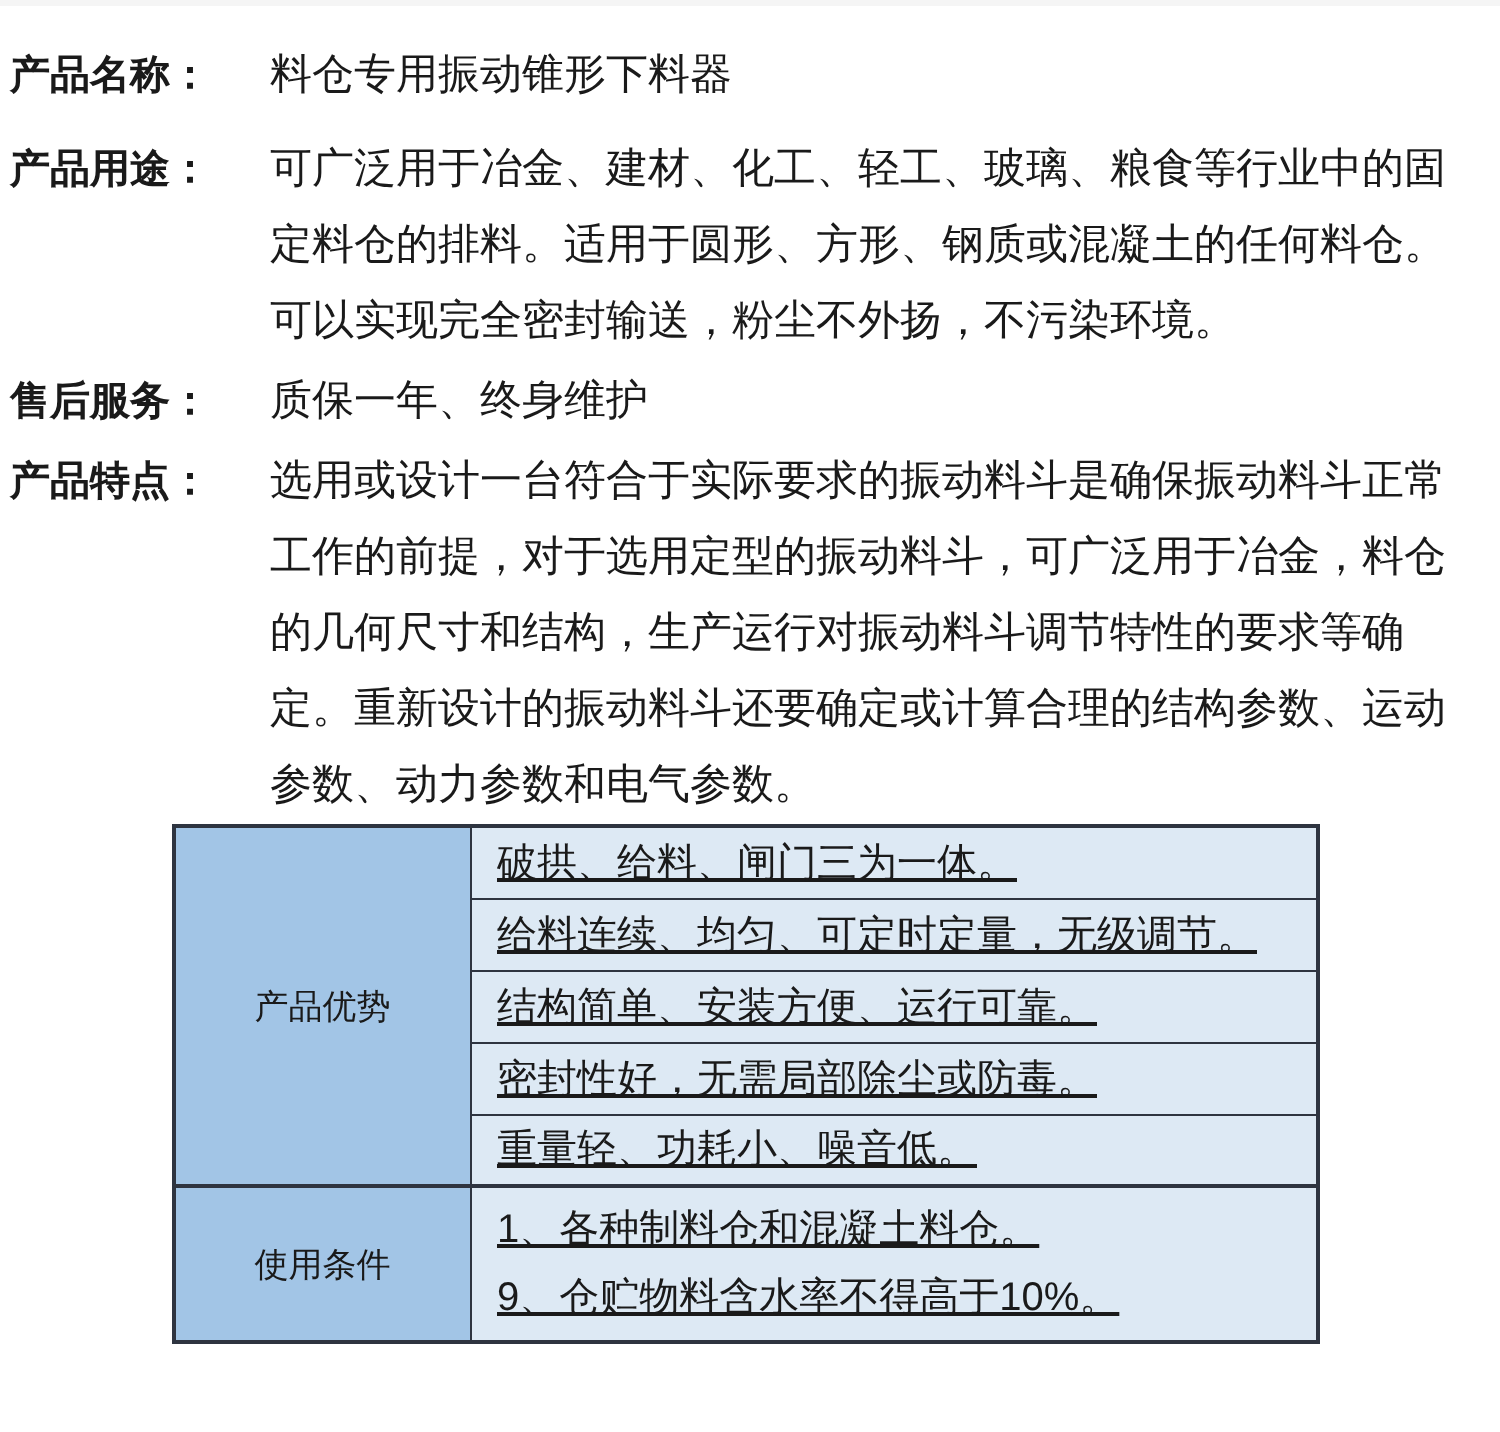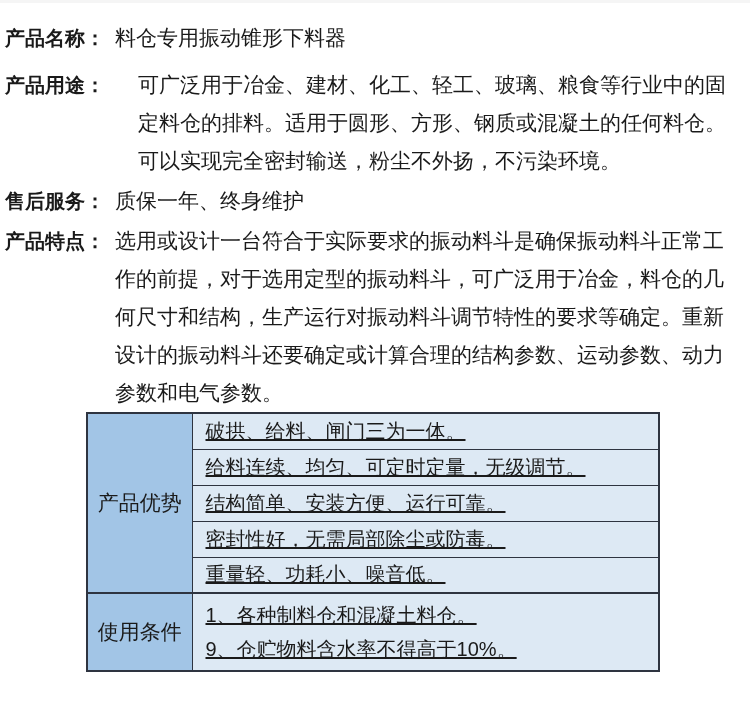--- a/index.html
+++ b/index.html
@@ -15,33 +15,33 @@
     background:#ffffff;color:var(--text-col);
     font-family:"Liberation Sans","DejaVu Sans",sans-serif;
   }
   .topstrip{height:3px;background:#f5f5f5;}
   .doc{padding:17px 5px 0 5px;}
   .spec{display:flex;align-items:flex-start;}
   .spec .flabel{
     flex:0 0 110px;font-weight:bold;font-size:20px;line-height:38px;
     white-space:nowrap;letter-spacing:0;
   }
-  .spec .fvalue{flex:1;font-size:21px;line-height:38px;padding-right:2px;}
+  .spec .fvalue{flex:1;font-size:21px;line-height:38px;padding-right:2px;margin-left:20px;}
   .spec.s1 .flabel,.spec.s1 .fvalue{line-height:36px;}
   .spec.s1{margin-bottom:10px;}
-  .spec.s2{margin-bottom:2px;gap:23px;}
+  .spec.s2{margin-bottom:2px;}
   .spec.s3{margin-bottom:2px;}
   table.info{
     border-collapse:collapse;margin-left:81px;width:574px;
     border:2px solid var(--border-col);table-layout:fixed;
   }
   table.info td{border:1px solid var(--border-col);}
   td.lbl{
-    width:105px;background:var(--label-cell);text-align:center;
-    font-size:21px;color:var(--text-col);
+    width:148px;background:var(--label-cell);text-align:center;
+    font-size:17px;color:var(--text-col);
   }
   td.val{
     background:var(--content-cell);padding:0 8px 0 13px;
     font-size:20px;height:36px;vertical-align:middle;text-decoration:underline;
   }
   tr.cond td{border-top-width:2px;}
   tr.cond td.val{padding:4px 8px 4px 13px;height:72px;}
   tr.cond td.val div{line-height:34px;}
 </style>
 </head>

